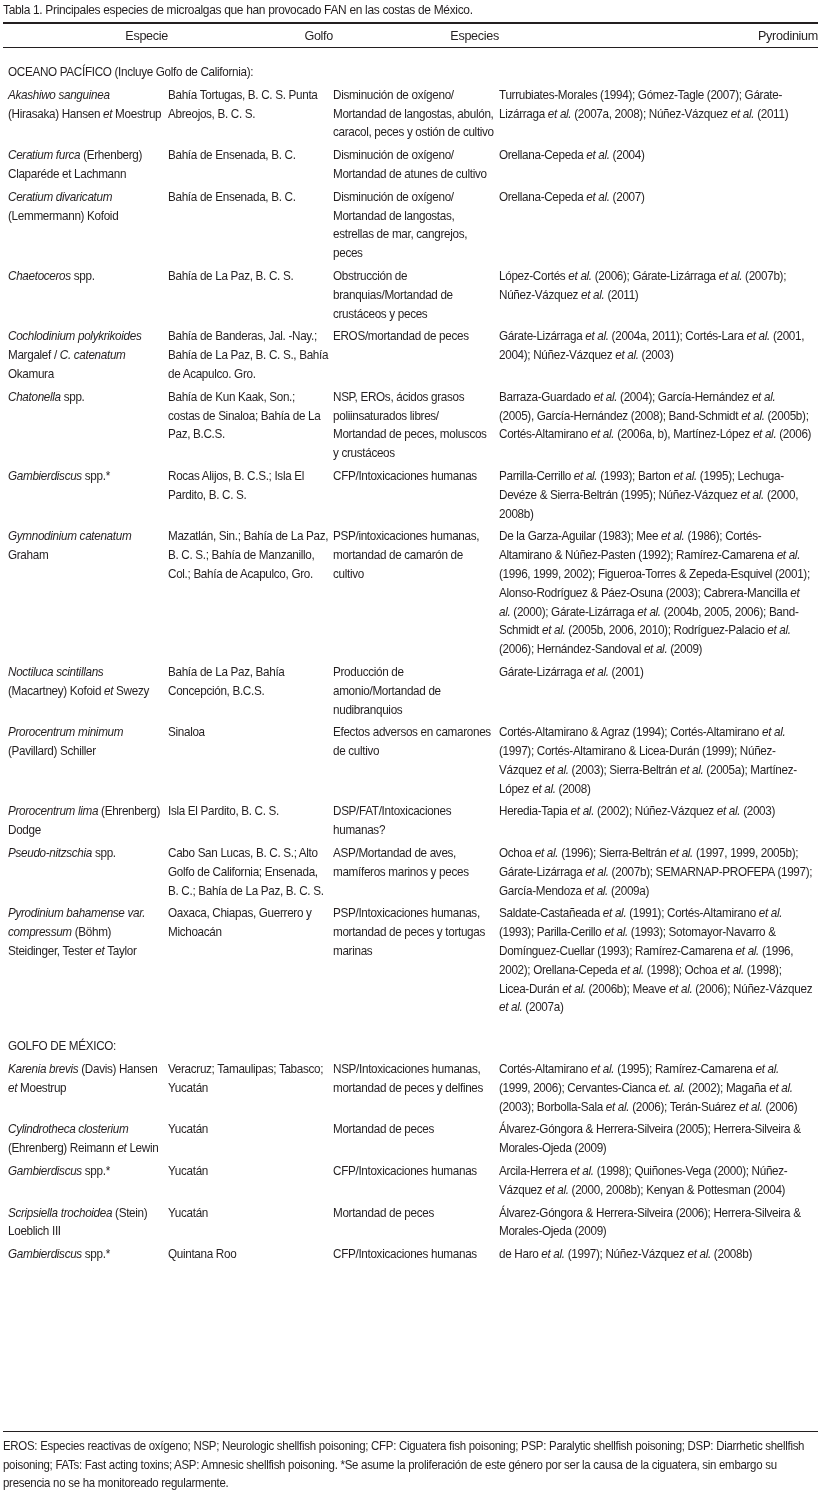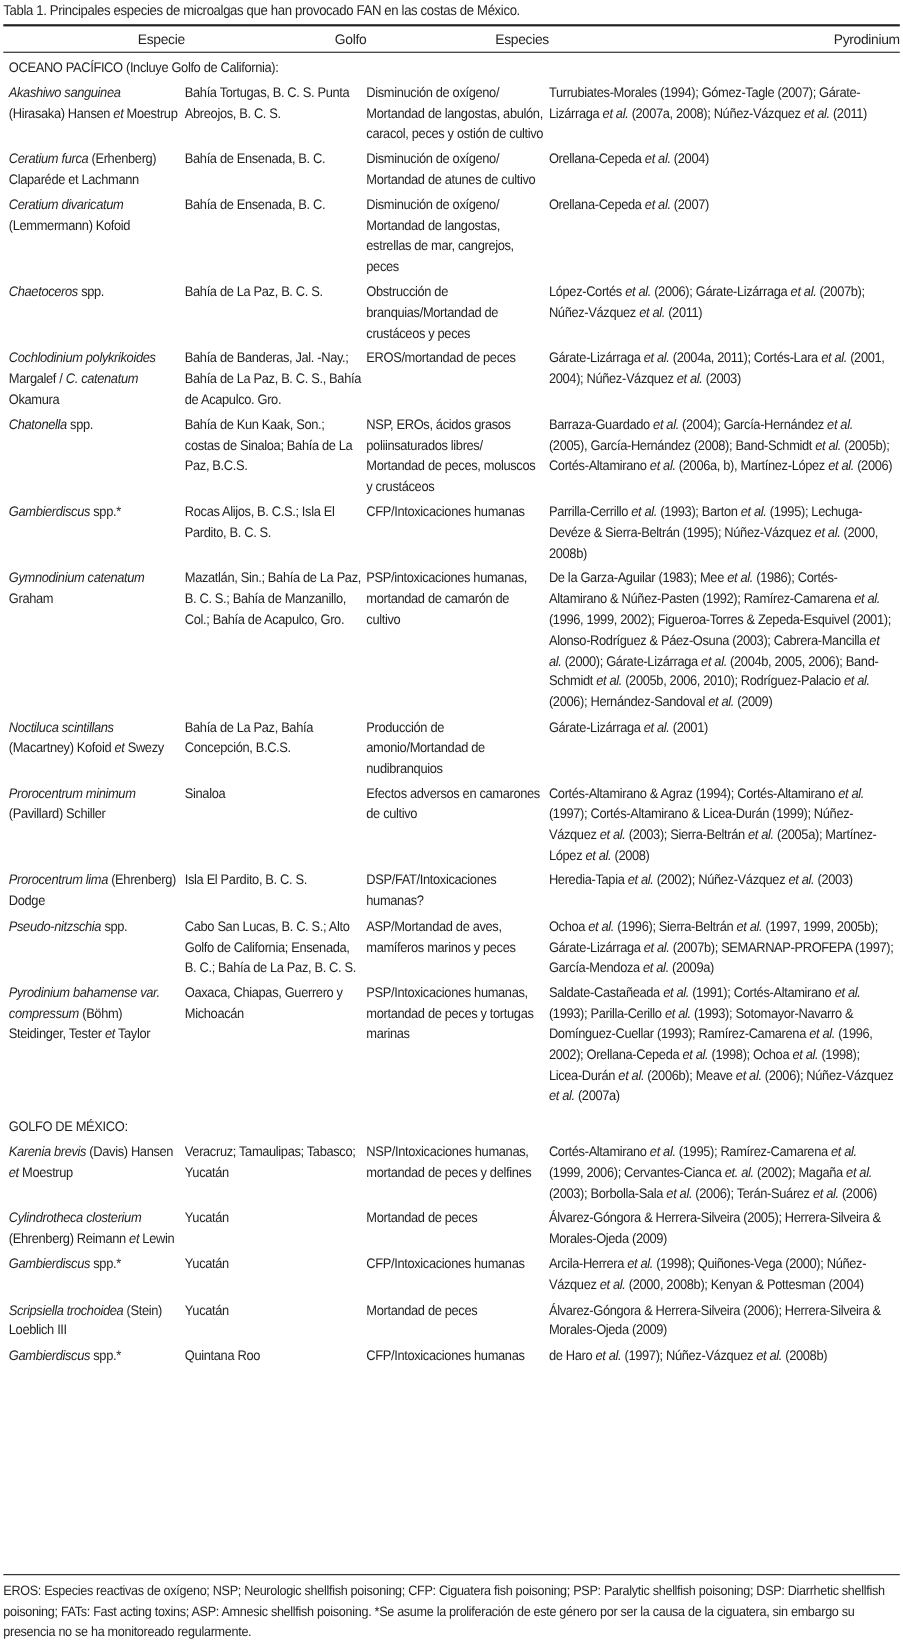--- a/index.html
+++ b/index.html
@@ -28,21 +28,21 @@
   }
   col.c1 { width: 160px; } col.c2 { width: 165px; } col.c3 { width: 166px; } col.c4 { width: 319px; }
   th {
     font-weight: normal; text-align: right; height: 22px; padding: 0;
     vertical-align: middle; letter-spacing: -0.3px;
   }
   td {
     vertical-align: top; padding: 0 4px 0 0; letter-spacing: -0.35px;
   }
   .txt { display: block; transform: scaleX(0.93); transform-origin: left top; width: 107%; }
-  tr.section td { padding-top: 5px; padding-bottom: 4px; }
+  tr.section td { padding-top: 16px; padding-bottom: 4px; }
   tr.section td .txt { white-space: nowrap; }
   tr.row td { padding-bottom: 4px; }
   i { font-style: italic; }
 
   .footnote {
     position: absolute; left: 3px; top: 1437px; width: 878px;
     font-size: 12.4px; line-height: 18.6px; letter-spacing: -0.3px;
     transform: scaleX(0.925); transform-origin: left top;
   }
 </style>

